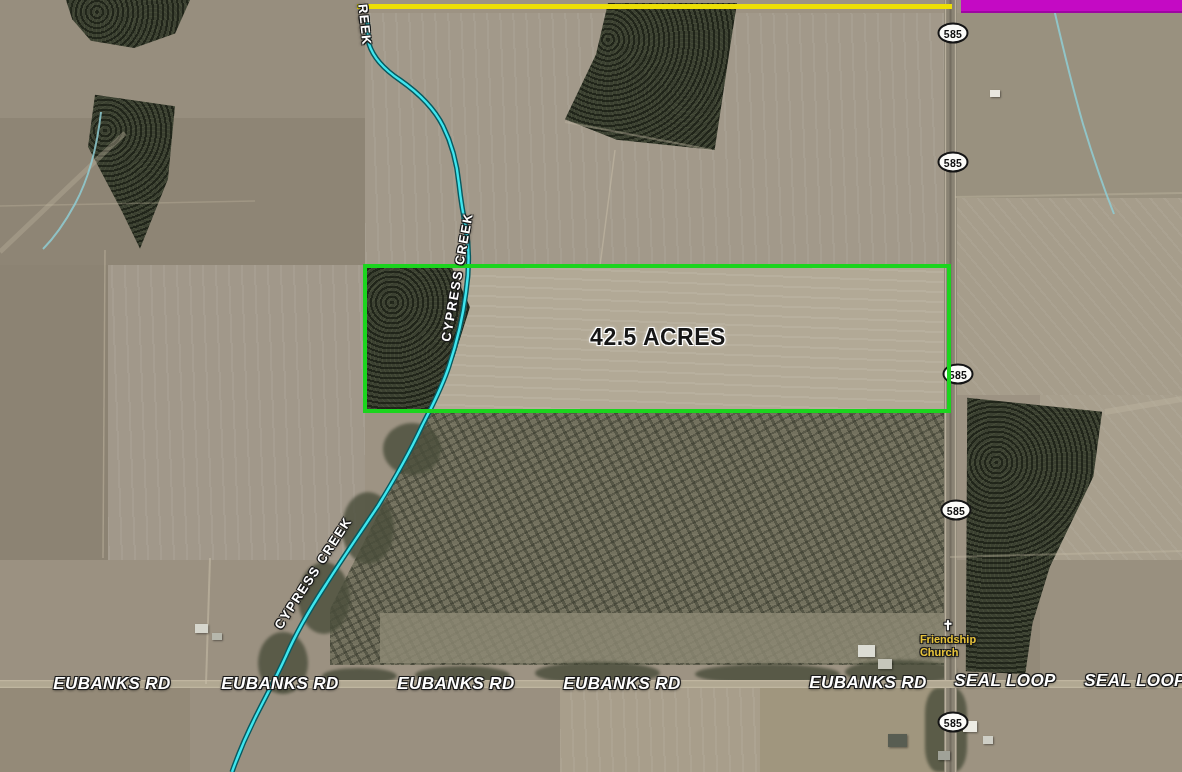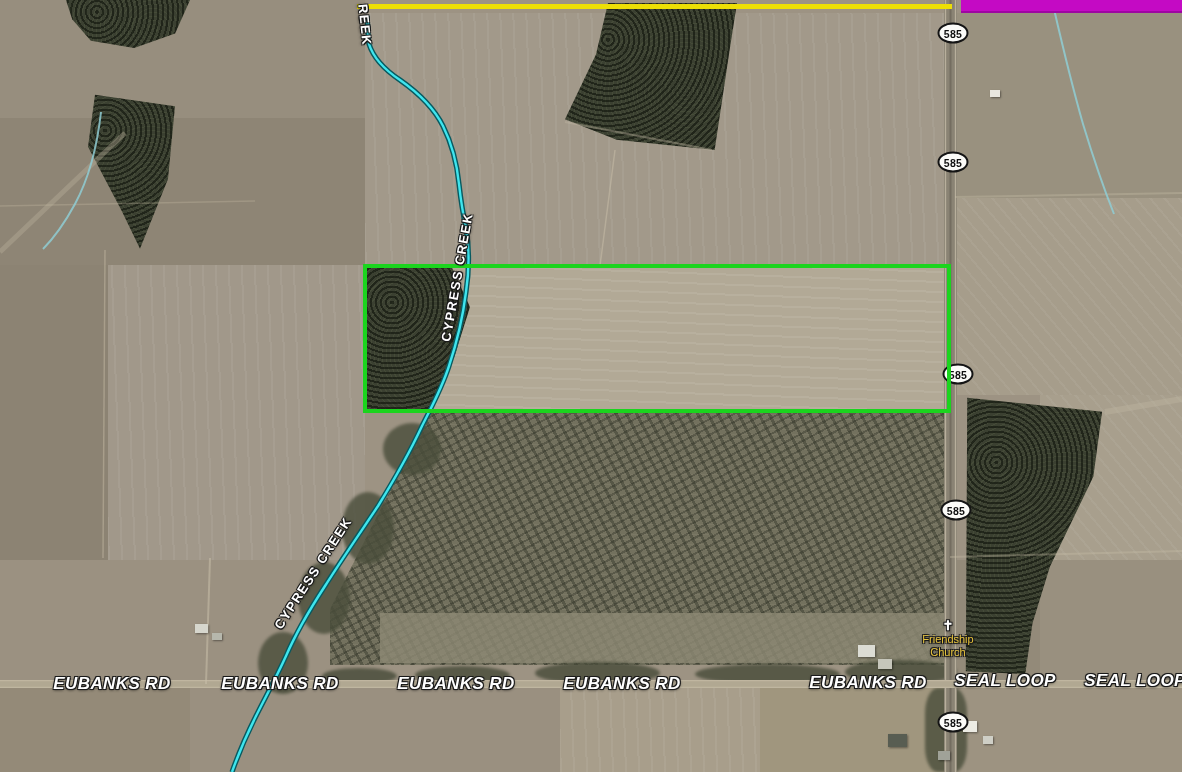--- a/index.html
+++ b/index.html
@@ -68,21 +68,21 @@
   .lbl{position:absolute;z-index:8;transform:translate(-50%,-50%);white-space:nowrap;}
   .outline-dark{
     text-shadow:-1px -1px 0 #1a1a1a,1px -1px 0 #1a1a1a,-1px 1px 0 #1a1a1a,1px 1px 0 #1a1a1a,0 1px 3px rgba(0,0,0,.85);
   }
   .road{font-size:17px;font-weight:bold;font-style:italic;color:#fff;letter-spacing:.4px;}
   .creeklbl{font-size:13px;font-weight:bold;color:#fff;letter-spacing:1.5px;}
   .acres{
     font-size:23px;font-weight:800;color:#161616;letter-spacing:.5px;
     text-shadow:-1px -1px 0 #fff,1px -1px 0 #fff,-1px 1px 0 #fff,1px 1px 0 #fff,0 0 4px #fff;
   }
-  .church{font-size:11px;font-weight:normal;color:var(--church-yellow,#e7c33b);text-align:center;line-height:1.15;}
+  .church{font-size:11px;font-weight:bold;color:var(--church-yellow,#e7c33b);line-height:1.15;}
   .cross{font-size:13px;font-weight:bold;color:#fff;}
 </style>
 </head>
 <body>
 
 <div id="map">
 
   <div class="field" style="left:0;top:0;width:365px;height:265px;background:#978e7e;"></div>
   <div class="field" style="left:0;top:118px;width:365px;height:147px;background:#8e8575;"></div>
   <div class="field stripe-v" style="left:365px;top:13px;width:590px;height:253px;background-color:#a2998a;"></div>
@@ -174,20 +174,21 @@
       <span>585</span>
     </div>
   <div class="shield" style="left:953px;top:722px;">
       <span>585</span>
     </div>
 
   <div id="boundary-yellow"></div>
   <div id="adjacent-magenta"></div>
   <div id="parcel-outline"></div>
 
+  <div class="lbl acres" style="left:658px;top:337px;">42.5 ACRES</div>
 
   <div class="lbl creeklbl outline-dark" style="left:457px;top:277px;transform:translate(-50%,-50%) rotate(-80deg);">CYPRESS CREEK</div>
   <div class="lbl creeklbl outline-dark" style="left:313px;top:573px;transform:translate(-50%,-50%) rotate(-57deg);">CYPRESS CREEK</div>
   <div class="lbl creeklbl outline-dark" style="left:365px;top:25px;transform:translate(-50%,-50%) rotate(84deg);">REEK</div>
 
   <div class="lbl road outline-dark" style="left:112px;top:684px;">EUBANKS RD</div>
   <div class="lbl road outline-dark" style="left:280px;top:684px;">EUBANKS RD</div>
   <div class="lbl road outline-dark" style="left:456px;top:684px;">EUBANKS RD</div>
   <div class="lbl road outline-dark" style="left:622px;top:684px;">EUBANKS RD</div>
   <div class="lbl road outline-dark" style="left:868px;top:683px;">EUBANKS RD</div>

